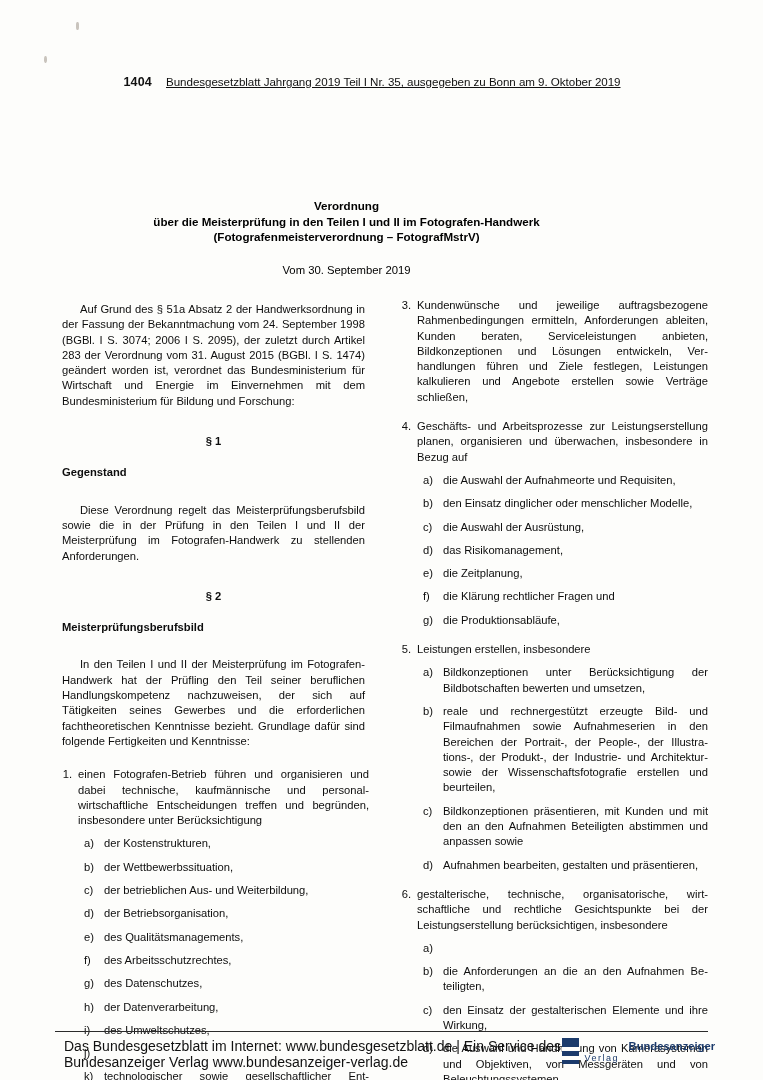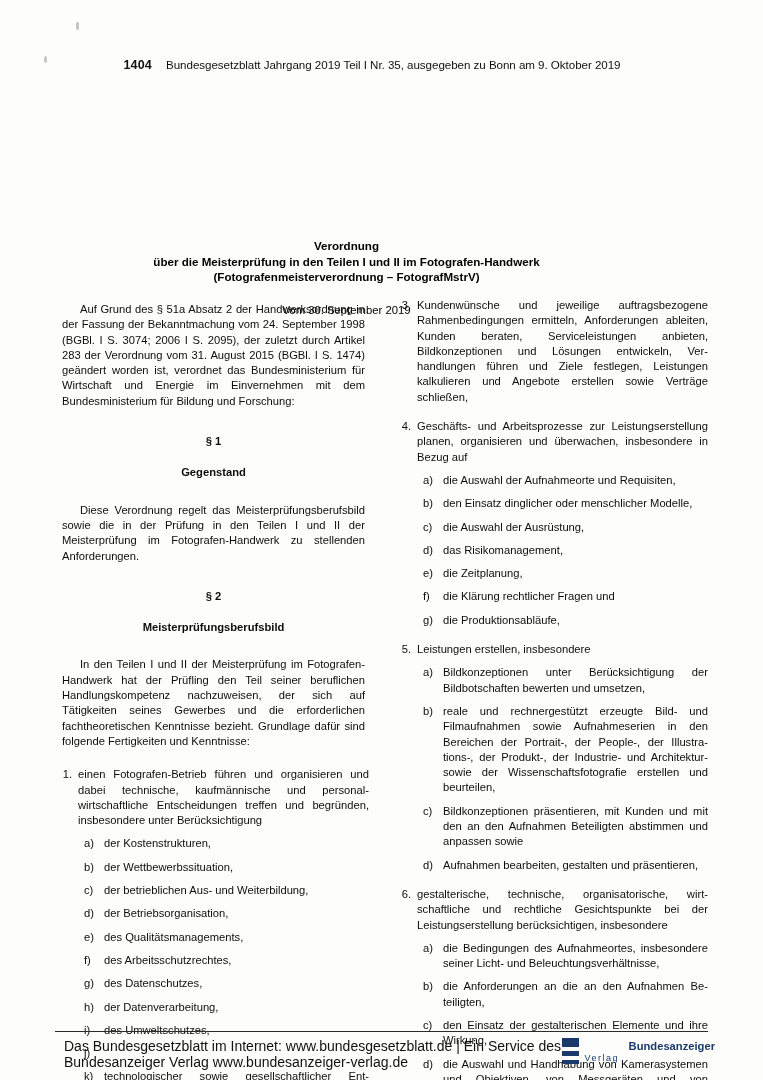--- a/index.html
+++ b/index.html
@@ -33,35 +33,36 @@
     display: flex;
     align-items: baseline;
   }
   .header-pageno {
     width: 152px;
     text-align: right;
     font-size: 12.5px;
     font-weight: bold;
     color: #111;
     letter-spacing: 0.2px;
+    margin-top: 17px;
   }
   .header-text {
     margin-left: 14px;
     font-size: 11.6px;
     color: #111;
     letter-spacing: -0.05px;
+    text-decoration: underline;
   }
 
   .title-block {
     position: absolute;
     top: 198px;
     left: 0;
     width: 693px;
     text-align: center;
-    margin-top: 40px;
   }
   .title-line {
     font-size: 11.6px;
     font-weight: bold;
     color: #000;
     line-height: 15.5px;
   }
   .title-main {
     font-size: 11.6px;
     font-weight: bold;
@@ -99,21 +100,21 @@
   .gap-md { height: 14px; }
   .gap-lg { height: 17px; }
 
   .sec-num {
     text-align: center;
     font-weight: bold;
     font-size: 11.2px;
     margin: 0;
   }
   .sec-title {
-    text-align: center;
+    text-align: left;
     font-weight: bold;
     font-size: 11.2px;
     margin: 0;
   }
 
   .num-item {
     display: flex;
     margin: 0;
   }
   .num-item .marker {
@@ -390,21 +391,20 @@
       </div>
 
       <div class="gap-md"></div>
       <div class="num-item">
         <span class="marker">6.</span>
         <span class="body">gestalterische, technische, organisatorische, wirt­schaftliche und rechtliche Gesichtspunkte bei der Leistungserstellung berücksichtigen, insbesondere</span>
       </div>
       <div class="gap-sm"></div>
       <div class="lettered">
         <span class="marker">a)</span>
-        <span class="body">die Bedingungen des Aufnahmeortes, insbeson­dere seiner Licht- und Beleuchtungsverhältnis­se,</span>
       </div>
       <div class="gap-sm"></div>
       <div class="lettered">
         <span class="marker">b)</span>
         <span class="body">die Anforderungen an die an den Aufnahmen Be­teiligten,</span>
       </div>
       <div class="gap-sm"></div>
       <div class="lettered">
         <span class="marker">c)</span>
         <span class="body">den Einsatz der gestalterischen Elemente und ihre Wirkung,</span>

